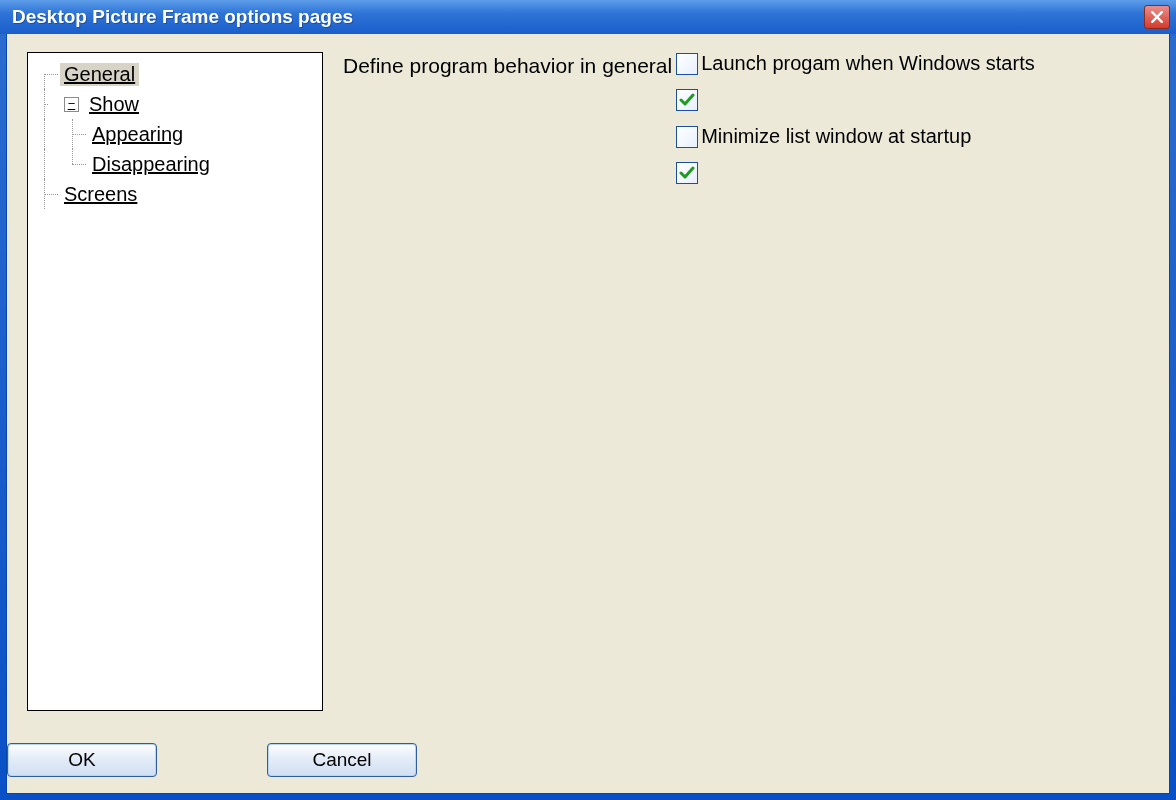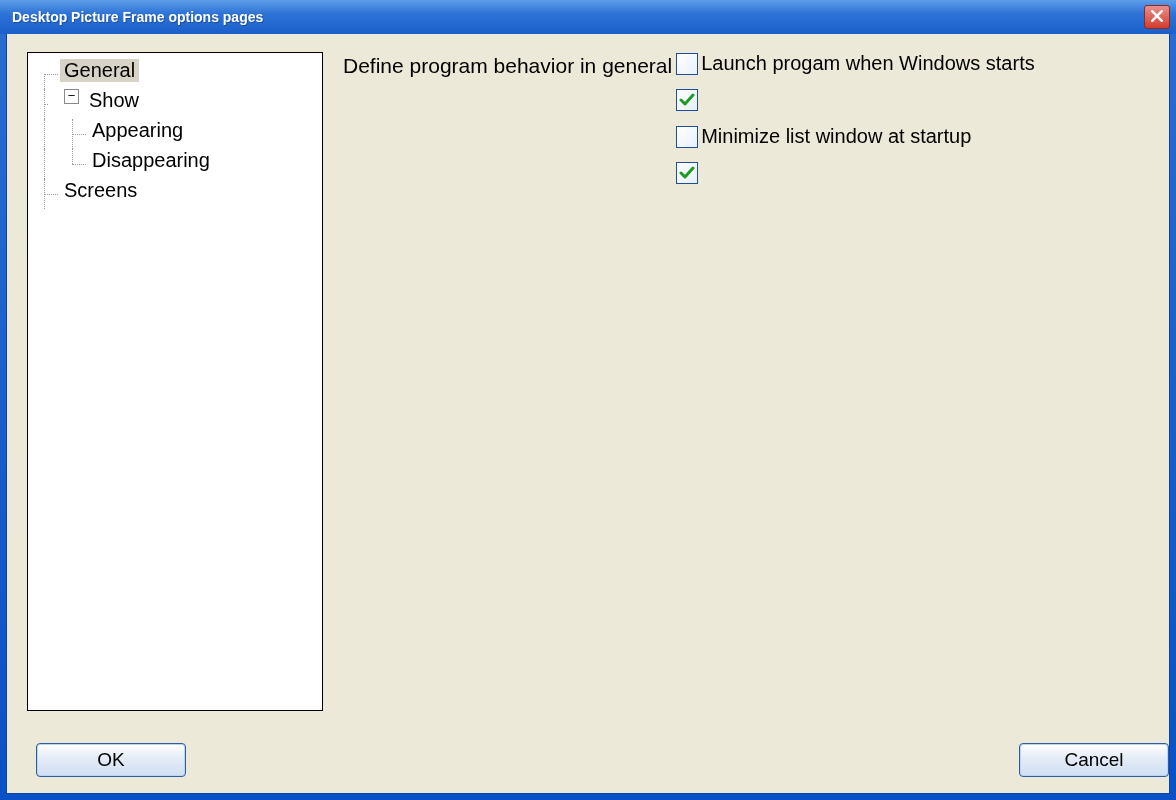--- a/index.html
+++ b/index.html
@@ -17,21 +17,21 @@
     background: linear-gradient(#3a78d6, #1e5bbf 4px, #2a6cd0 12px, #0a50c6);
     padding: 0;
   }
   .titlebar {
     height: 34px;
     display: flex;
     align-items: center;
     padding: 0 6px 0 12px;
     color: #ffffff;
     font-weight: bold;
-    font-size: 14px;
+    font-size: 19px;
     background: linear-gradient(#5d9de9, #2e73d6 40%, #1a5ecb);
     text-shadow: 1px 1px 0 rgba(0,0,0,0.25);
   }
   .titlebar .title { flex: 1; }
   .close-btn {
     width: 26px; height: 24px;
     background: linear-gradient(#e78f8f, #d43b2a);
     border: 1px solid #8b2b1f;
     border-radius: 3px;
     display: flex; align-items: center; justify-content: center;
@@ -56,23 +56,24 @@
     height: 100%;
     background: #ffffff;
     border: 1px solid #000000;
     padding: 6px 4px;
     overflow: auto;
     font-size: 20px;
     color: #000000;
   }
   .tree-row {
     display: flex;
-    align-items: flex-start;
+    align-items: center;
     height: 30px;
     white-space: nowrap;
+    text-decoration: underline;
   }
   .tree-indent {
     position: relative;
     flex: 0 0 28px;
     height: 30px;
   }
   .dotline-v {
     position: absolute; left: 12px; top: 0; bottom: 0;
     border-left: 1px dotted #9a9a9a;
   }
@@ -139,23 +140,22 @@
     margin-top: auto;
     margin-bottom: 12px;
     height: 0;
     border-top: 1px solid #b9b5a3;
     border-bottom: 1px solid #ffffff;
   }
   .button-row {
     position: absolute;
     left: 0; right: 0; bottom: 16px;
     display: flex;
-    justify-content: space-between;
+    justify-content: flex-start;
     gap: 110px;
-    padding-left: 29px;
   }
   .btn {
     min-width: 150px;
     height: 34px;
     border: 1px solid #2e5da3;
     border-radius: 4px;
     background: linear-gradient(#ffffff,#e4ecf7 45%,#cfdff3);
     font-size: 19px;
     color: #000;
     cursor: pointer;

